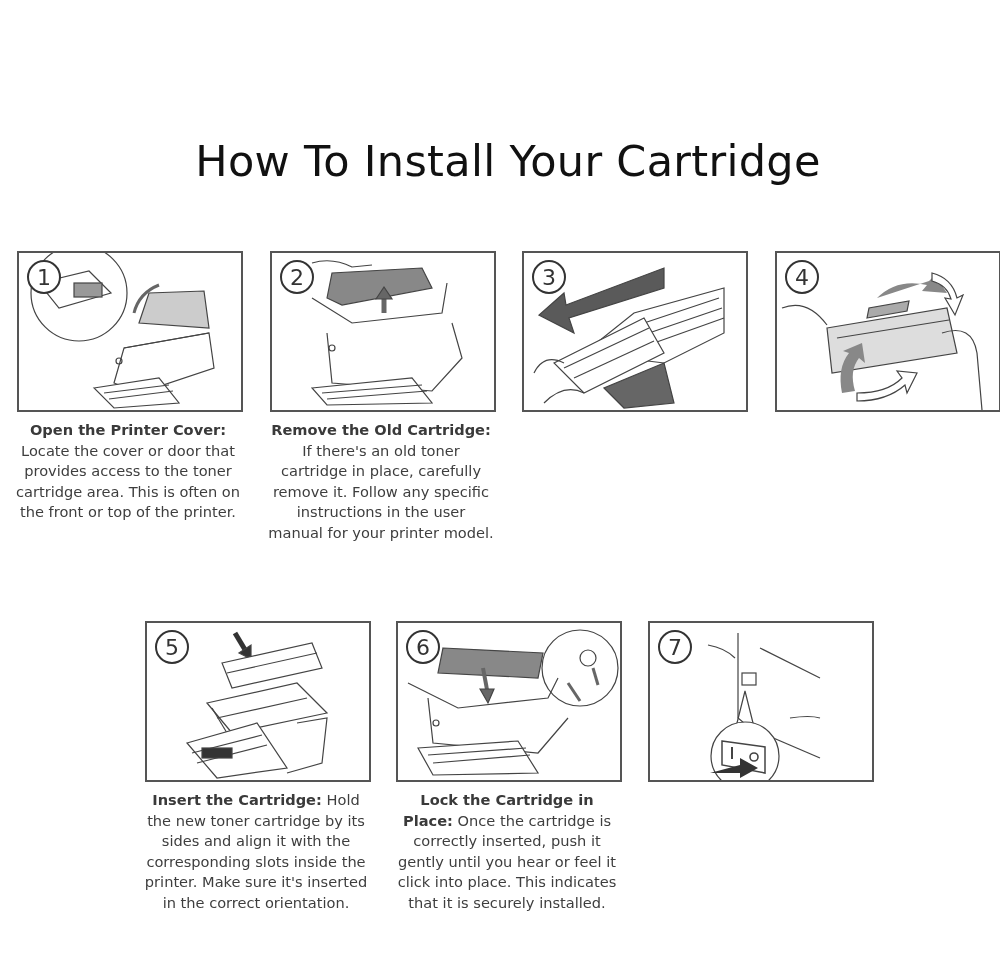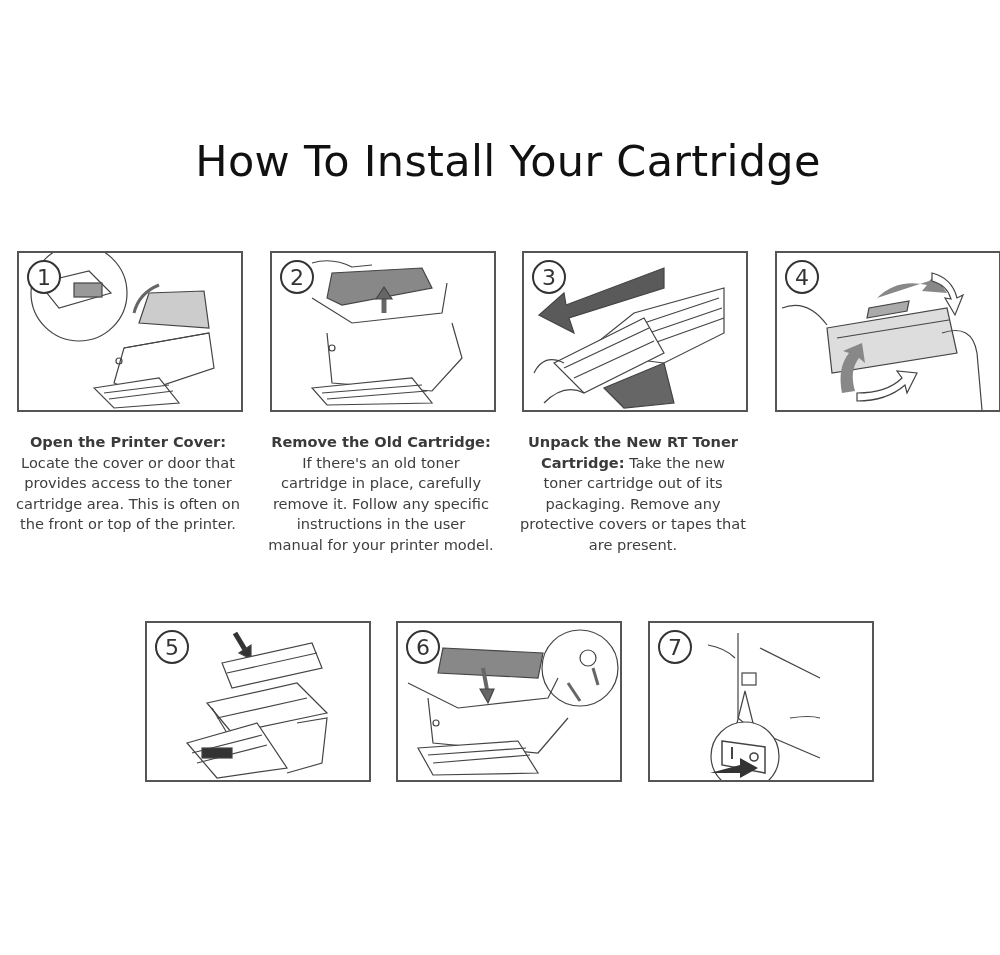--- a/index.html
+++ b/index.html
@@ -2,21 +2,21 @@
 <html><head>
   <meta charset="utf-8">
   <style>
     html, body { margin: 0; padding: 0; background: #ffffff; }
     body { width: 1000px; height: 955px; position: relative; overflow: hidden; font-family: "DejaVu Sans", sans-serif; color: #3a3a3a; }
     .title { position: absolute; left: 0; top: 136px; width: 1016px; text-align: center; font-size: 43px; font-weight: normal; color: #111; letter-spacing: 0.3px; margin: 0; }
     .step { position: absolute; width: 226px; }
     .panel { position: relative; width: 222px; height: 157px; border: 2px solid #555; background: #fff; box-sizing: content-box; overflow: hidden; }
     .num { position: absolute; left: 8px; top: 7px; width: 30px; height: 30px; border: 2px solid #333; border-radius: 50%; background: #fff; display: flex; align-items: center; justify-content: center; font-size: 22px; color: #333; z-index: 2; }
     .panel svg { position: absolute; left: 0; top: 0; }
-    .caption { margin-top: 20px; width: 226px; margin-left: -2px; text-align: center; font-size: 14.6px; line-height: 20.6px; color: #3e3e3e; }
+    .caption { margin-top: 8px; width: 226px; margin-left: -2px; text-align: center; font-size: 14.6px; line-height: 20.6px; color: #3e3e3e; }
     .caption b { color: #3a3a3a; font-weight: bold; }
   </style>
 </head>
 <body>
 
 <h1 class="title">How To Install Your Cartridge</h1>
 
 <div class="step" style="left:17px; top:251px;">
   <div class="panel">
     <div class="num">1</div>
@@ -78,24 +78,20 @@
           <path d="M130 90 L200 65"></path>
         <path d="M30 110 L120 65 L140 100 L60 140 Z" fill="#fff"></path>
         <path d="M40 115 L125 75"></path>
           <path d="M50 125 L130 88"></path>
         <path d="M80 135 L100 155 L150 150 L140 110 Z" fill="#666"></path>
         <path d="M10 120 Q20 100 40 110" fill="none"></path>
         <path d="M20 150 Q40 130 60 140" fill="none"></path>
       </g>
     </svg>
   </div>
-  <div class="caption">
-    <b>Unpack the New RT Toner Cartridge:</b>
-    <span>Take the new toner cartridge out of its packaging. Remove any protective covers or tapes that are present.</span>
-  </div>
 </div>
 
 <div class="step" style="left:775px; top:251px;">
   <div class="panel">
     <div class="num">4</div>
     <svg width="222" height="157" viewBox="0 0 222 157">
       <g stroke="#444" stroke-width="1.2">
         <path d="M50 75 L170 55 L180 100 L55 120 Z" fill="#ddd"></path>
         <path d="M60 85 L172 67"></path>
         <path d="M90 65 L130 58 L132 48 L92 55 Z" fill="#aaa"></path>
@@ -123,20 +119,24 @@
         <path d="M65 85 L80 110"></path>
           <path d="M70 95 L160 75"></path>
         <path d="M40 120 L110 100 L140 145 L70 155 Z" fill="#fff"></path>
         <path d="M45 130 L115 112"></path>
           <path d="M50 140 L120 122"></path>
         <rect x="55" y="125" width="30" height="10" fill="#333"></rect>
         <path d="M150 100 L180 95 L175 140 L140 150"></path>
       </g>
     </svg>
   </div>
+  <div class="caption">
+    <b>Insert the Cartridge:</b>
+    <span>Hold the new toner cartridge by its sides and align it with the corresponding slots inside the printer. Make sure it's inserted in the correct orientation.</span>
+  </div>
 </div>
 
 <div class="step" style="left:396px; top:621px;">
   <div class="panel">
     <div class="num">6</div>
     <svg width="222" height="157" viewBox="0 0 222 157">
       <g fill="none" stroke="#444" stroke-width="1.2">
         <path d="M45 25 L145 30 L140 55 L40 50 Z" fill="#888"></path>
         <path d="M85 45 L90 72" stroke="#666" stroke-width="4"></path>
         <path d="M82 66 L90 80 L96 66 Z" fill="#666"></path>
@@ -145,20 +145,24 @@
         <path d="M170 60 L182 78" stroke="#666" stroke-width="3"></path>
         <path d="M195 45 L200 62" stroke="#666" stroke-width="3"></path>
         <path d="M10 60 L60 85 L150 75 L160 55"></path>
         <path d="M30 75 L35 120 L140 130 L170 95"></path>
         <path d="M20 125 L120 118 L140 150 L35 152 Z" fill="#fff"></path>
         <path d="M30 132 L128 125"></path>
           <path d="M35 140 L132 132"></path>
         <circle cx="38" cy="100" r="3"></circle>
       </g>
     </svg>
+  </div>
+  <div class="caption">
+    <b>Lock the Cartridge in Place:</b>
+    <span>Once the cartridge is correctly inserted, push it gently until you hear or feel it click into place. This indicates that it is securely installed.</span>
   </div>
 </div>
 
 <div class="step" style="left:648px; top:621px;">
   <div class="panel">
     <div class="num">7</div>
     <svg width="222" height="157" viewBox="0 0 222 157">
       <g fill="none" stroke="#444" stroke-width="1.2">
         <path d="M88 10 L88 95 L100 105"></path>
         <path d="M58 22 Q75 25 85 35"></path>

